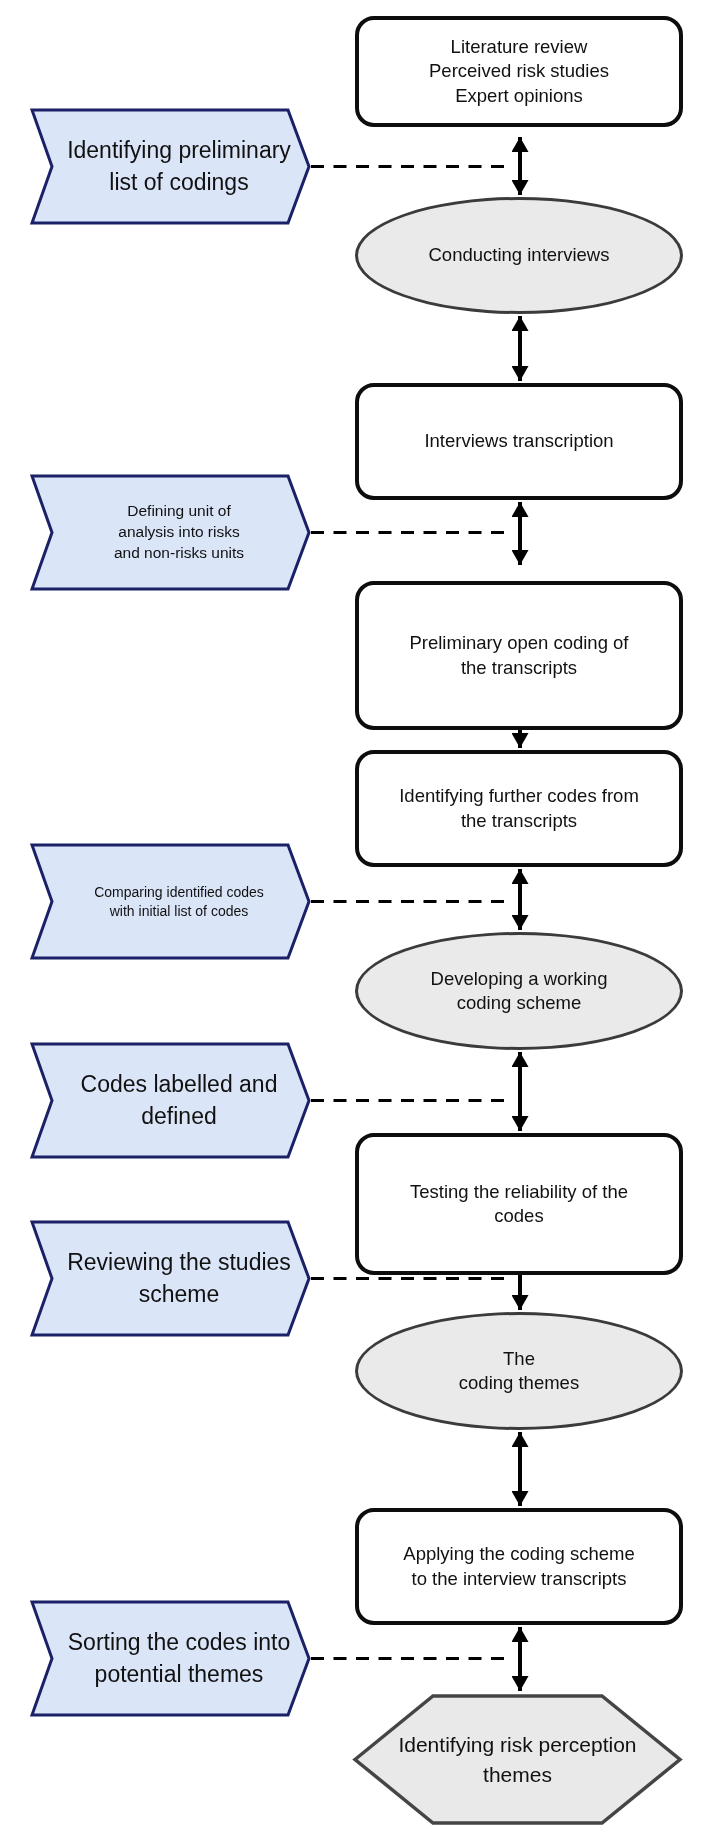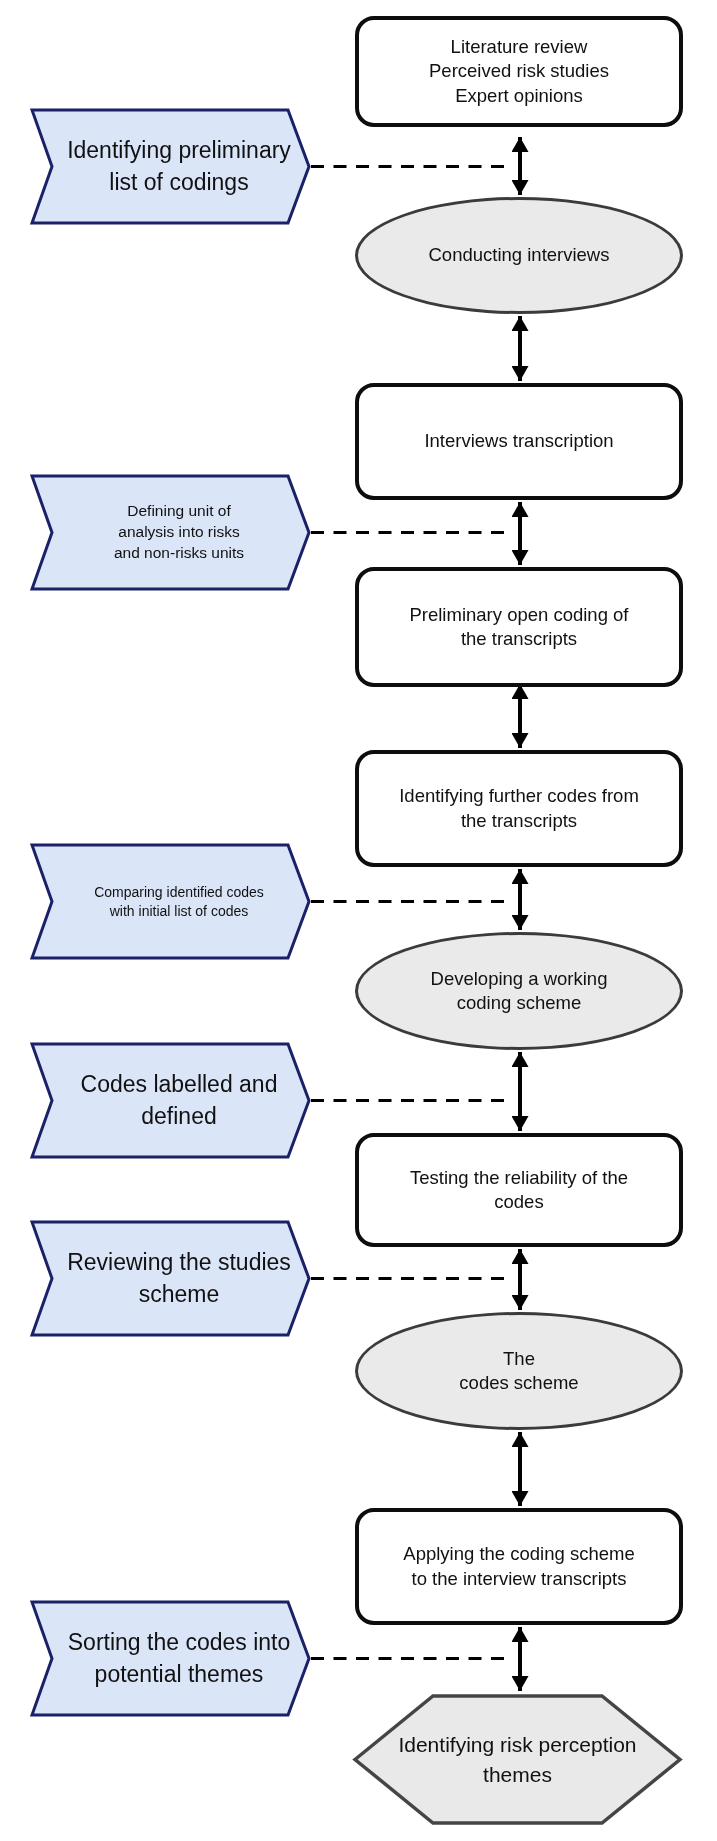--- a/index.html
+++ b/index.html
@@ -147,34 +147,34 @@
   </svg>
 
   <div class="node box" style="top:16px;height:111px">Literature review
 Perceived risk studies
 Expert opinions</div>
 
   <div class="node box" style="top:383px;height:117px">Interviews transcription</div>
 
   <div class="node ellipse" style="top:197px;height:117px">Conducting interviews</div>
 
-  <div class="node box" style="top:567px;height:120px">Preliminary open coding of
+  <div class="node box" style="top:581px;height:149px">Preliminary open coding of
 the transcripts</div>
 
   <div class="node box" style="top:750px;height:117px">Identifying further codes from
 the transcripts</div>
 
   <div class="node ellipse" style="top:932px;height:118px">Developing a working
 coding scheme</div>
 
-  <div class="node box" style="top:1133px;height:114px">Testing the reliability of the
+  <div class="node box" style="top:1133px;height:142px">Testing the reliability of the
 codes</div>
 
   <div class="node ellipse" style="top:1312px;height:118px">The
-codes scheme</div>
+coding themes</div>
 
   <div class="node box" style="top:1508px;height:117px">Applying the coding scheme
 to the interview transcripts</div>
 
   <div class="hexnode">
     <svg width="331" height="133" viewBox="0 0 331 133">
       <polygon class="hex-shape" points="3,66.5 81,3 250,3 328,66.5 250,130 81,130"></polygon>
     </svg>
     <div class="hex-label">Identifying risk perception
 themes</div>

